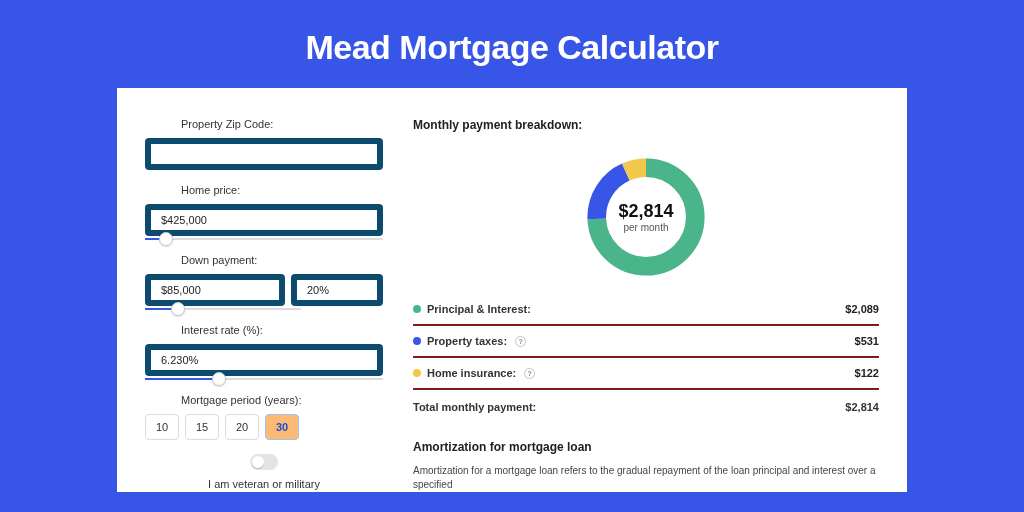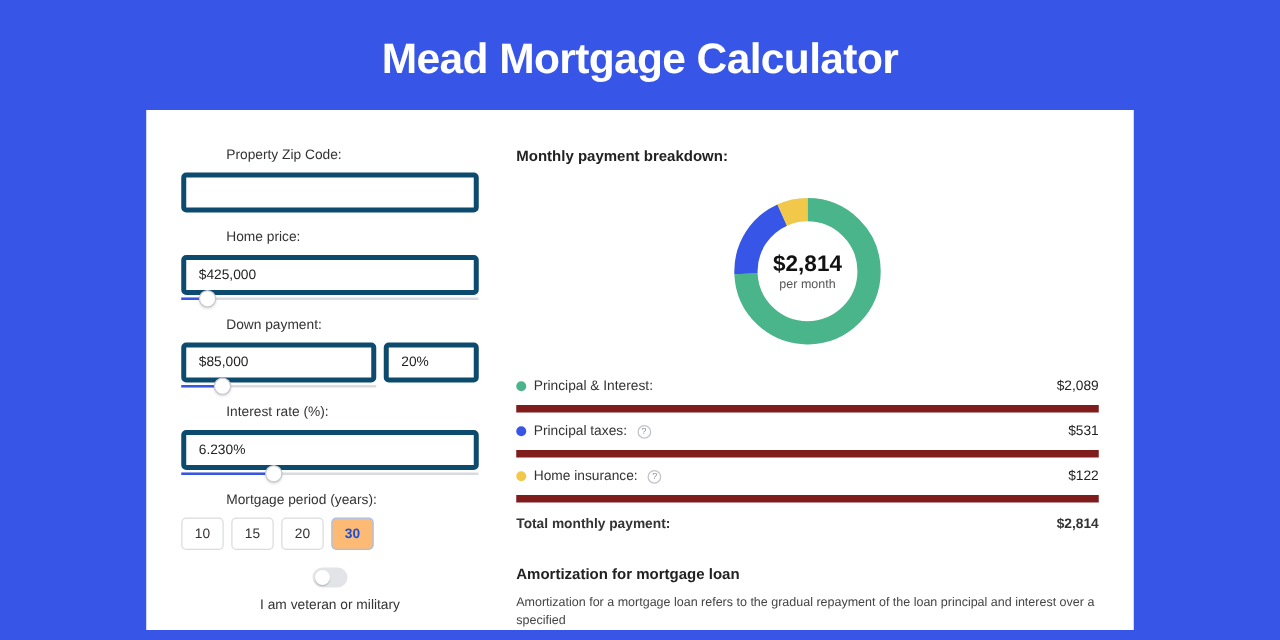--- a/index.html
+++ b/index.html
@@ -28,27 +28,27 @@
   }
   .left-col { width: 238px; flex-shrink: 0; }
   .right-col { flex: 1; }
 
   .field-label { font-size: 11px; color: #333; margin-bottom: 8px; display: block; padding-left: 36px; }
   .section-title { font-size: 12px; font-weight: 700; color: #222; margin-bottom: 10px; }
 
   .text-input {
     width: 100%;
     height: 32px;
-    border: 4px solid #0c4a6e;
+    border: 6px solid #0c4a6e;
     border-radius: 4px;
     padding: 0 10px;
     font-size: 11px;
     color: #222;
   }
-  .text-input.small { width: 76px; }
+  .text-input.small { width: 92px; }
 
   .field-group { margin-bottom: 14px; }
   .dp-row { display: flex; gap: 6px; }
 
   .slider-track {
     position: relative;
     height: 2px;
     background: #d9dbe0;
     margin-top: 2px;
     border-radius: 2px;
@@ -104,21 +104,22 @@
     display: flex; flex-direction: column; align-items: center; justify-content: center;
   }
   .donut-amount { font-size: 18px; font-weight: 700; color: #111; }
   .donut-sub { font-size: 10px; color: #555; }
 
   .legend-row {
     display: flex; align-items: center; justify-content: space-between;
     padding: 9px 0;
     font-size: 11px;
     color: #333;
-    border-bottom: 6px solid #7f1d1d;
+    border-bottom: 2px solid #7f1d1d;
+    font-weight: bold;
   }
   .legend-left { display: flex; align-items: center; gap: 6px; }
   .dot { width: 8px; height: 8px; border-radius: 50%; display: inline-block;}
   .info-icon {
     width: 11px; height: 11px; border: 1px solid #bfc3ca; border-radius: 50%;
     display: inline-flex; align-items: center; justify-content: center;
     font-size: 7px; color: #888; margin-left: 2px;
   }
   .legend-val { color: #222; }
   .total-row { font-weight: 700; border-bottom: none; padding-top: 11px;}
@@ -215,21 +216,21 @@
         <div class="legend-row">
           <div class="legend-left">
             <span class="dot" style="background: rgb(74, 180, 138);"></span>
             <span>Principal &amp; Interest:</span>
           </div>
           <span class="legend-val">$2,089</span>
         </div>
         <div class="legend-row">
           <div class="legend-left">
             <span class="dot" style="background: rgb(55, 85, 230);"></span>
-            <span>Principal taxes:</span>
+            <span>Property taxes:</span>
             <span class="info-icon">?</span>
           </div>
           <span class="legend-val">$531</span>
         </div>
         <div class="legend-row">
           <div class="legend-left">
             <span class="dot" style="background: rgb(242, 200, 75);"></span>
             <span>Home insurance:</span>
             <span class="info-icon">?</span>
           </div>

